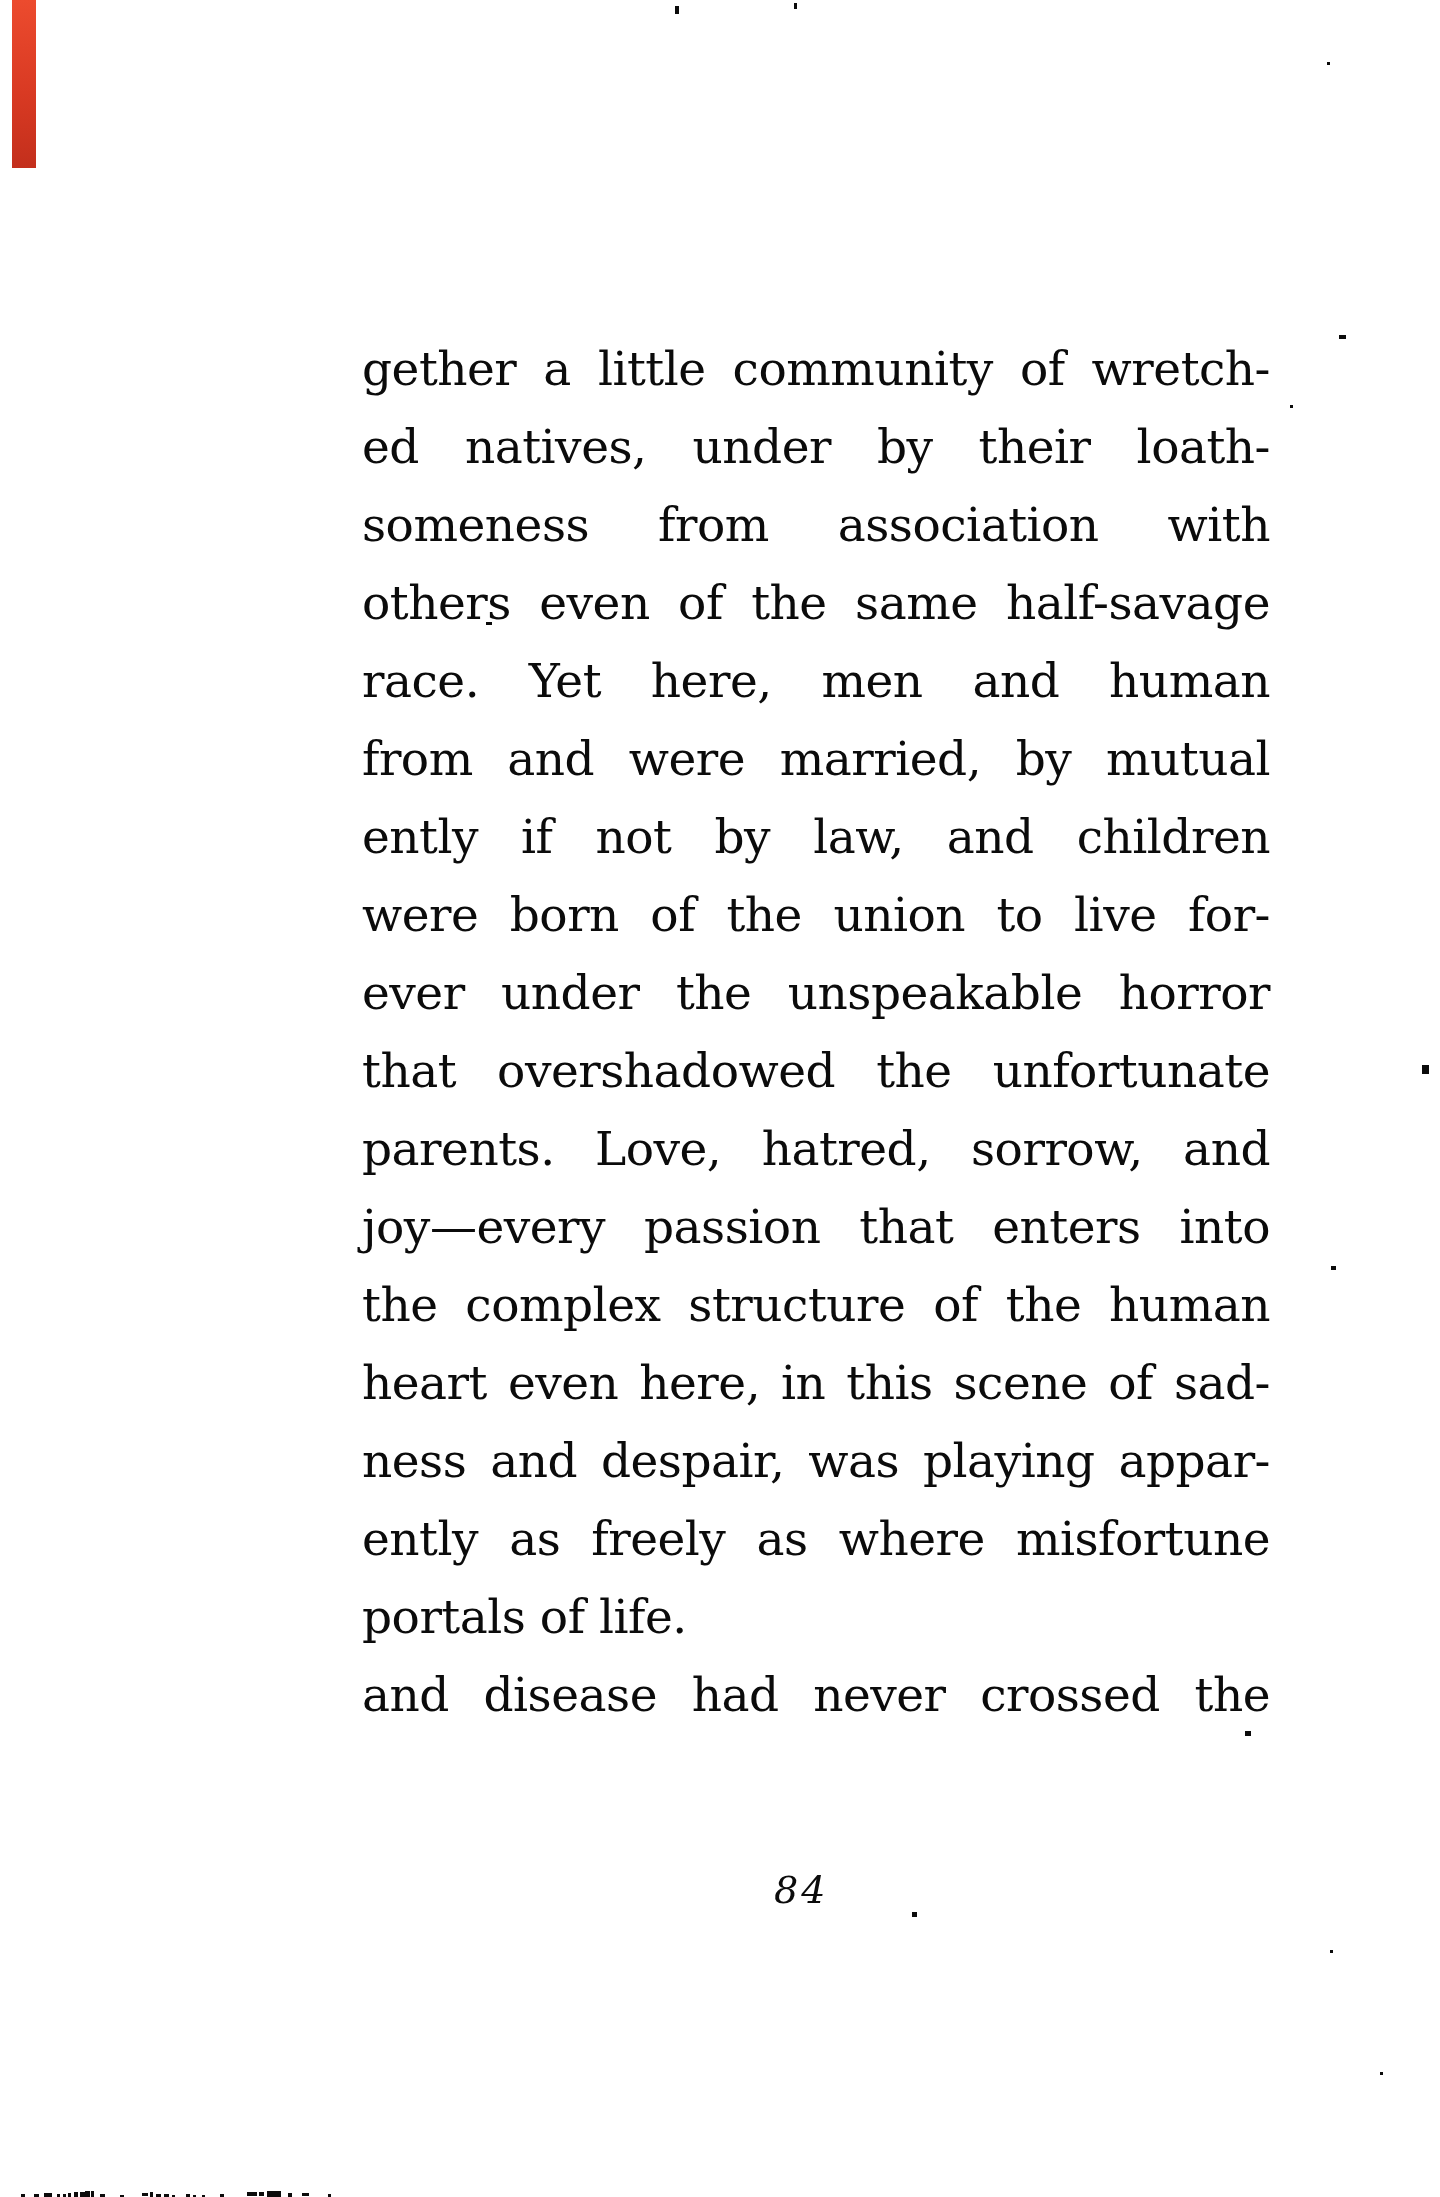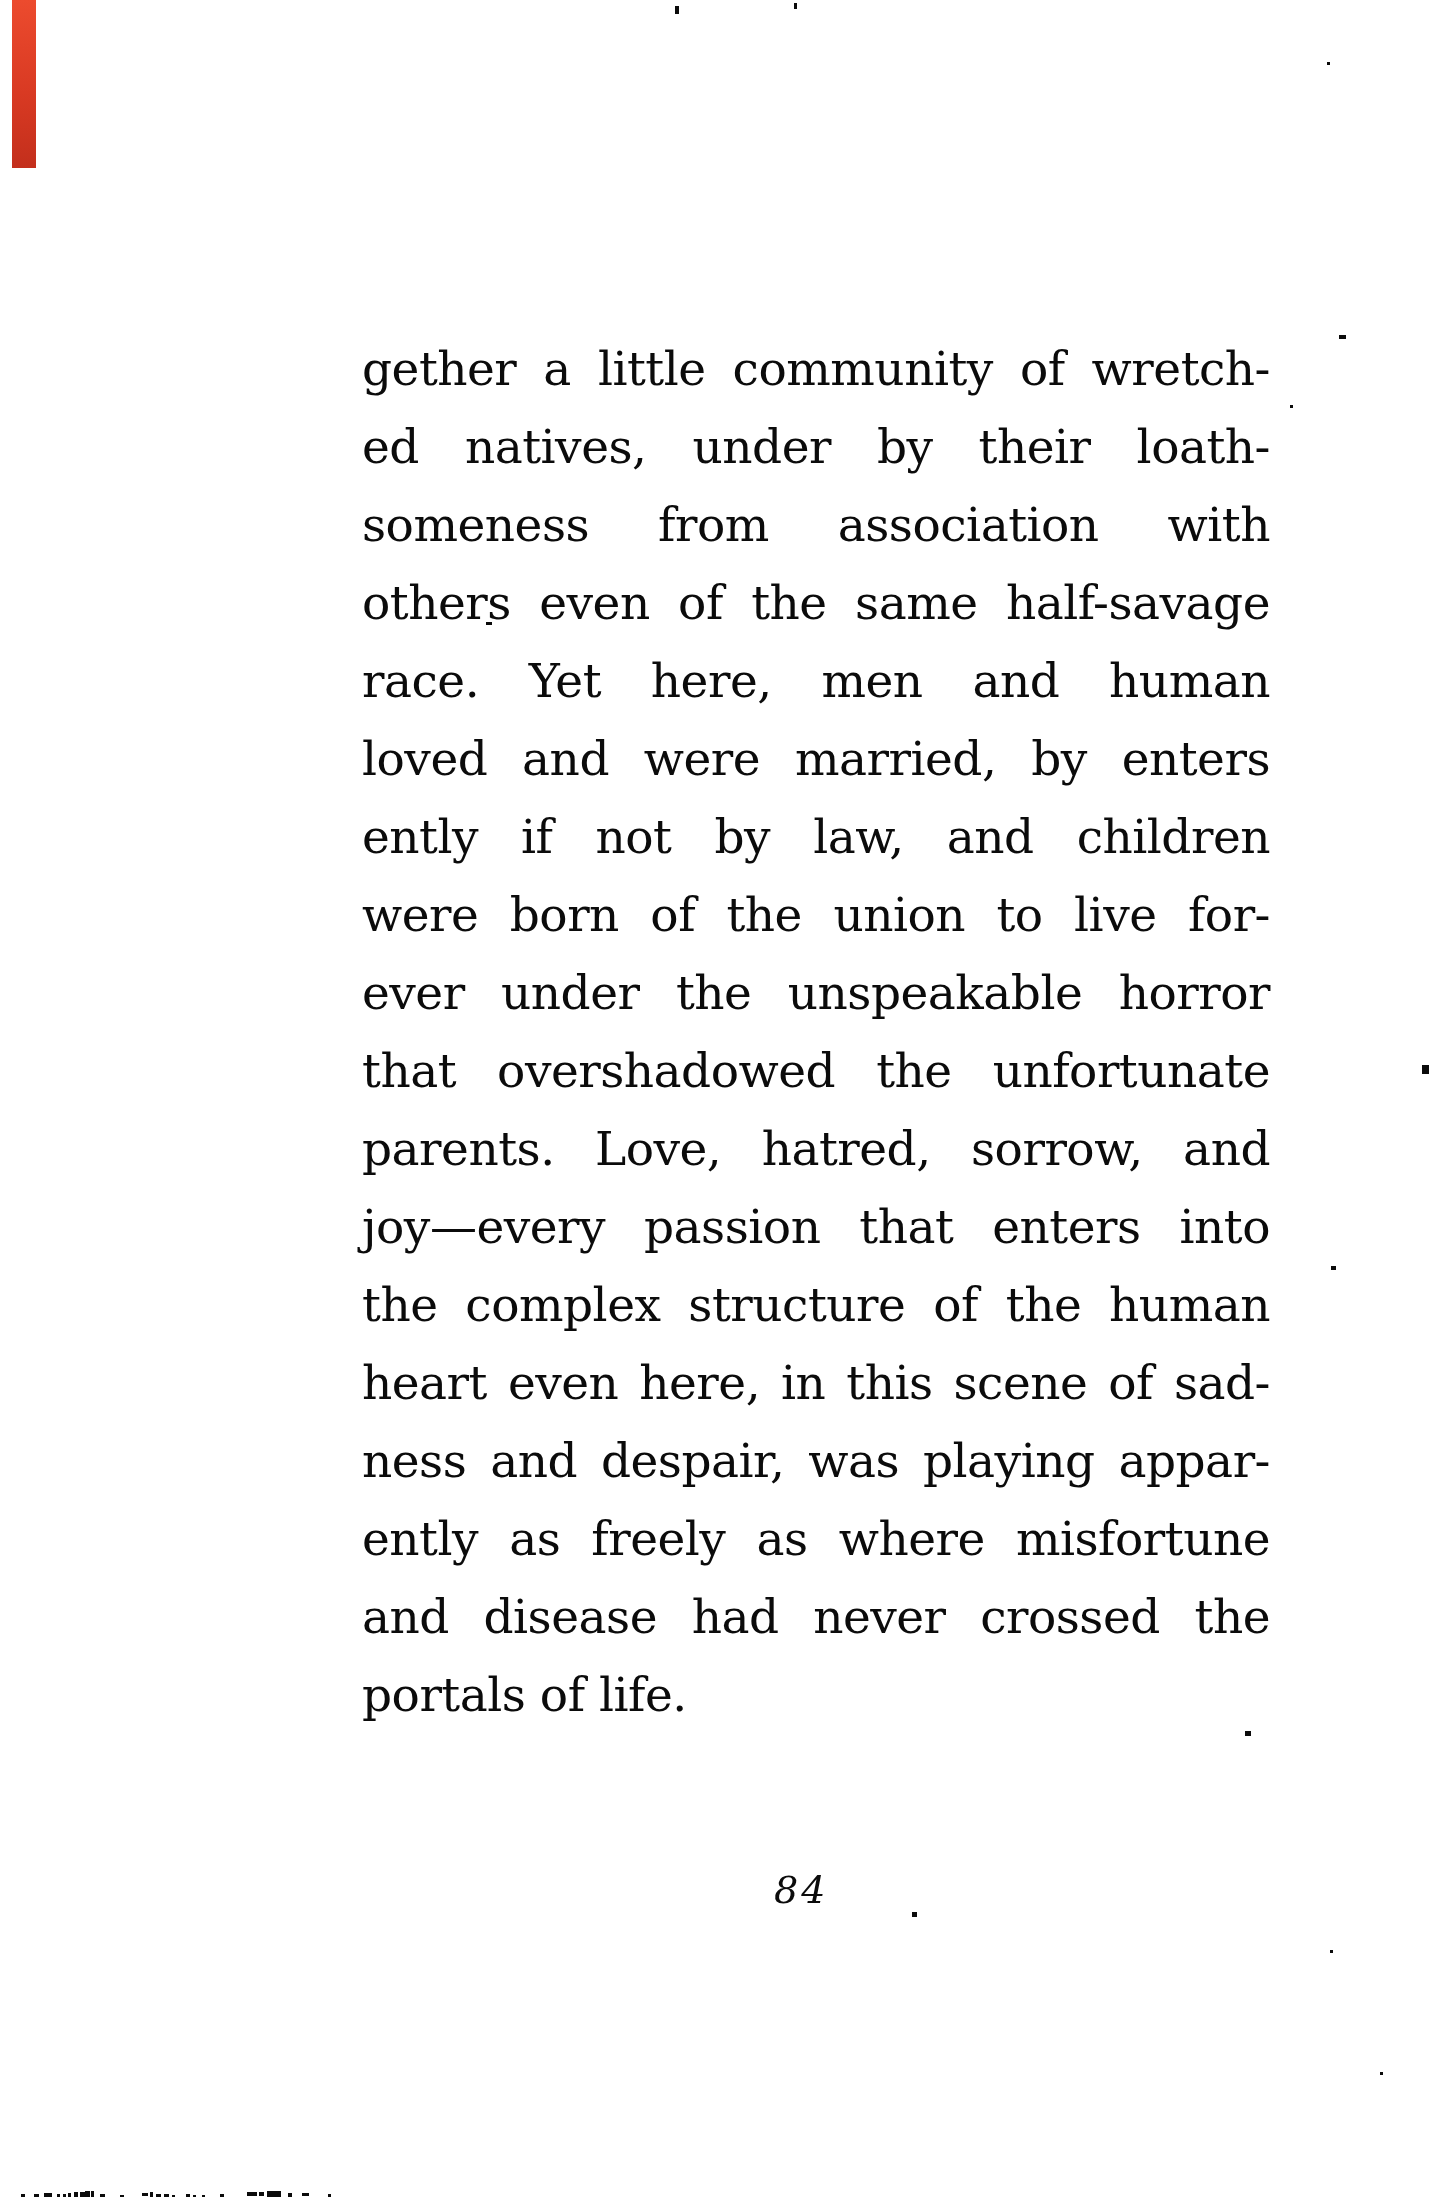--- a/index.html
+++ b/index.html
@@ -66,33 +66,33 @@
 <div class="page">
 
   <div class="red-strip"></div>
 
   <div class="text-block">
     <div class="line">gether a little community of wretch-</div>
     <div class="line">ed natives, under by their loath-</div>
     <div class="line">someness from association with</div>
     <div class="line">others even of the same half-savage</div>
     <div class="line">race.  Yet here, men and human</div>
-    <div class="line">loved and were married, by enters</div>
+    <div class="line">from and were married, by mutual</div>
     <div class="line">ently if not by law, and children</div>
     <div class="line">were born of the union to live for-</div>
     <div class="line">ever under the unspeakable horror</div>
     <div class="line">that overshadowed the unfortunate</div>
     <div class="line">parents.  Love, hatred, sorrow, and</div>
     <div class="line">joy—every passion that enters into</div>
     <div class="line">the complex structure of the human</div>
     <div class="line">heart even here, in this scene of sad-</div>
     <div class="line">ness and despair, was playing appar-</div>
     <div class="line">ently as freely as where misfortune</div>
+    <div class="line last-line">portals of life.</div>
     <div class="line">and disease had never crossed the</div>
-    <div class="line last-line">portals of life.</div>
   </div>
 
   <div class="page-number">84</div>
 
   <div id="artifact-layer">
       <div class="mark" style="left: 675px; top: 6px; width: 4px; height: 8px; background: rgb(11, 11, 11);"></div>
       <div class="mark" style="left: 794px; top: 3px; width: 3px; height: 6px; background: rgb(11, 11, 11);"></div>
       <div class="mark" style="left: 1327px; top: 62px; width: 3px; height: 3px; background: rgb(11, 11, 11);"></div>
       <div class="mark" style="left: 1339px; top: 335px; width: 7px; height: 4px; background: rgb(11, 11, 11);"></div>
       <div class="mark" style="left: 1290px; top: 405px; width: 3px; height: 3px; background: rgb(11, 11, 11);"></div>

